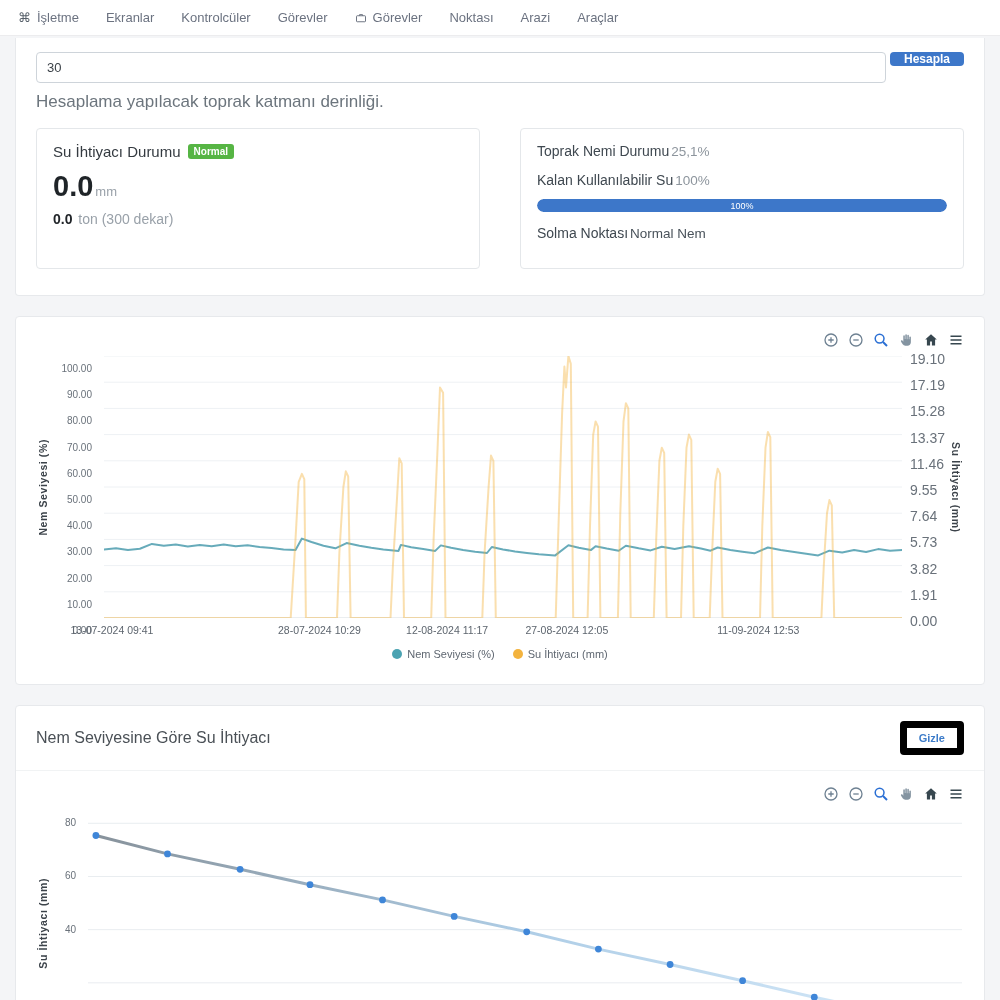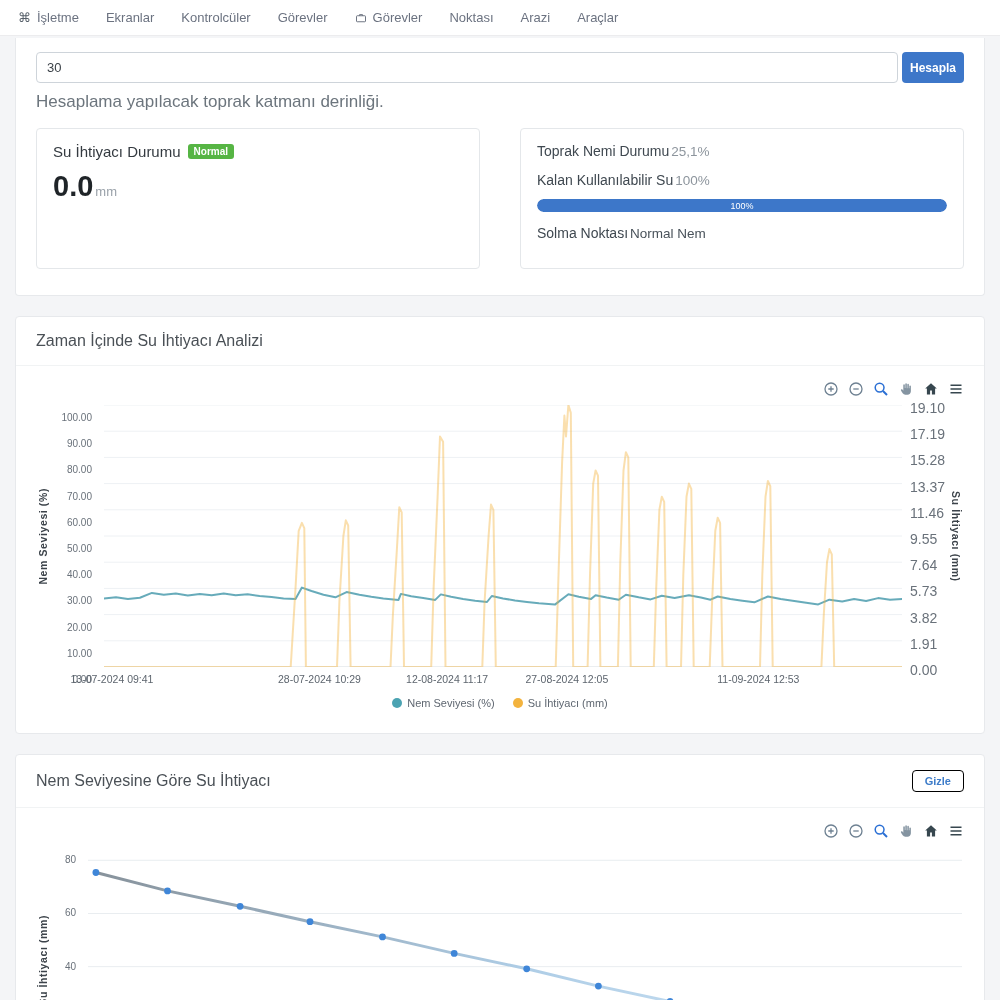--- a/index.html
+++ b/index.html
@@ -7,21 +7,21 @@
   
   .topnav{height:36px;background:#fff;display:flex;align-items:center;gap:27px;padding:0 18px;font-size:13px;color:#6b7280;border-bottom:1px solid #ececee}
   .nav-item{display:flex;align-items:center;gap:6px;color:#6b7280;cursor:pointer;white-space:nowrap}
   .nav-item .nav-ico{font-size:13px;color:#555e68}
   
   .page{padding:2px 15px 0}
   .card{background:#fff;border:1px solid #e7e9ec;border-radius:4px}
   .top-card{padding:14px 20px 26px;margin-bottom:20px;border-top:none;border-radius:0 0 4px 4px}
   .input-row{display:flex;gap:4px}
   .depth-input{flex:1;height:31px;border:1px solid #ced4da;border-radius:4px;padding:0 10px;font-size:13px;color:#3c4248;font-family:"Liberation Sans",sans-serif;outline:none}
-  .btn-primary{height:31px;padding:0 8px;background:#3d77c9;color:#fff;border:none;border-radius:4px;font-size:12px;font-weight:bold;cursor:pointer;font-family:"Liberation Sans",sans-serif}
+  .btn-primary{height:14px;padding:0 14px;background:#3d77c9;color:#fff;border:none;border-radius:4px;font-size:12px;font-weight:bold;cursor:pointer;font-family:"Liberation Sans",sans-serif}
   .helper{margin-top:9px;font-size:17px;color:#6c757d}
   .status-row{display:flex;gap:40px;margin-top:16px}
   .inner-card{flex:1;border:1px solid #e4e7ea;border-radius:4px;padding:14px 16px;min-height:114px}
   .ic-title-row{display:flex;align-items:center;gap:7px}
   .ic-title{font-size:15px;color:#343a40}
   .badge{background:#56b544;color:#fff;font-size:10px;font-weight:bold;padding:2px 6px;border-radius:3px}
   .big-val{margin-top:10px;display:flex;align-items:baseline}
   .big-val .bv{font-size:29px;font-weight:bold;color:#1f2428}
   .big-val .unit{font-size:13px;color:#99a1a9;margin-left:2px}
   .sec-val{margin-top:8px;font-size:14px}
@@ -29,21 +29,21 @@
   .sec-val .su{color:#99a1a9;margin-left:2px}
   .kv{margin-bottom:13px;font-size:14px}
   .kv .k{color:#3f4850}
   .kv .v{color:#8d959d;font-size:13.5px;margin-left:2px}
   .kv .v.dark{color:#49525a}
   .progress{height:13px;background:#e9ecef;border-radius:7px;margin:-2px 0 13px;overflow:hidden}
   .progress-fill{height:100%;background:#3d77c9;border-radius:7px;display:flex;align-items:center;justify-content:center;color:#fff;font-size:9px}
   
   .chart-card{margin-bottom:20px}
   .card-header{padding:15px 20px;font-size:16px;color:#4a5056;border-bottom:1px solid #f1f3f4;display:flex;align-items:center;justify-content:space-between}
-  .btn-outline{border:1px solid #000000;color:#3d7cc9;background:#fff;font-size:11px;font-weight:bold;padding:4px 12px;border-radius:4px;cursor:pointer;font-family:"Liberation Sans",sans-serif}
+  .btn-outline{border:7px solid #000000;color:#3d7cc9;background:#fff;font-size:11px;font-weight:bold;padding:4px 12px;border-radius:4px;cursor:pointer;font-family:"Liberation Sans",sans-serif}
   .card-body{padding:6px 20px 14px;position:relative}
   .cht-toolbar{display:flex;justify-content:flex-end;gap:8px;padding:8px 0 6px}
   .tool{width:17px;height:17px;display:flex;align-items:center;justify-content:center;cursor:pointer}
   
   .c1-wrap{position:relative;height:314px;margin-top:2px}
   .c1-ytitle-left{position:absolute;left:0;top:0;width:14px;height:262px;display:flex;align-items:center;justify-content:center}
   .c1-ytitle-left span,.c2-ytitle span{writing-mode:vertical-rl;transform:rotate(180deg);font-size:10.5px;font-weight:bold;color:#3c434a;letter-spacing:.6px;white-space:nowrap}
   .c1-ytitle-right{position:absolute;right:0;top:0;width:16px;height:262px;display:flex;align-items:center;justify-content:center}
   .c1-ytitle-right span{writing-mode:vertical-rl;font-size:10.5px;font-weight:bold;color:#3c434a;letter-spacing:.6px;white-space:nowrap}
   .c1-yticks-left{position:absolute;left:14px;top:12px;width:50px;height:262px}
@@ -113,20 +113,24 @@
     <div class="status-row">
       <div class="inner-card">
         <div class="ic-title-row">
           <span class="ic-title">Su İhtiyacı Durumu</span>
           <span class="badge" style="background: rgb(86, 181, 68);">Normal</span>
         </div>
         <div class="big-val">
           <span class="bv">0.0</span>
           <span class="unit">mm</span>
         </div>
+        <div class="sec-val">
+          <span class="sv">0.0</span>
+          <span class="su">ton (300 dekar)</span>
+        </div>
       </div>
 
       <div class="inner-card">
         <div class="kv">
           <span class="k">Toprak Nemi Durumu</span><span class="v">25,1%</span>
         </div>
         <div class="kv">
           <span class="k">Kalan Kullanılabilir Su</span><span class="v">100%</span>
         </div>
         <div class="progress">
@@ -135,23 +139,20 @@
           </div>
         </div>
         <div class="kv">
           <span class="k">Solma Noktası</span><span class="v dark">Normal Nem</span>
         </div>
       </div>
     </div>
   </section>
 
   <section class="card chart-card">
-    <div class="card-header">
-      <span>Zaman İçinde Su İhtiyacı Analizi</span>
-    </div>
     <div class="card-body">
       <div class="cht-toolbar">
         <span class="tool">
             <svg width="16" height="16" viewBox="0 0 16 16">
               <circle cx="8" cy="8" r="6" fill="none" stroke="#6e8192" stroke-width="1.3"></circle>
               <path d="M8 5.3v5.4M5.3 8h5.4" stroke="#6e8192" stroke-width="1.3"></path>
             </svg>
           </span>
         <span class="tool">
             <svg width="16" height="16" viewBox="0 0 16 16">

